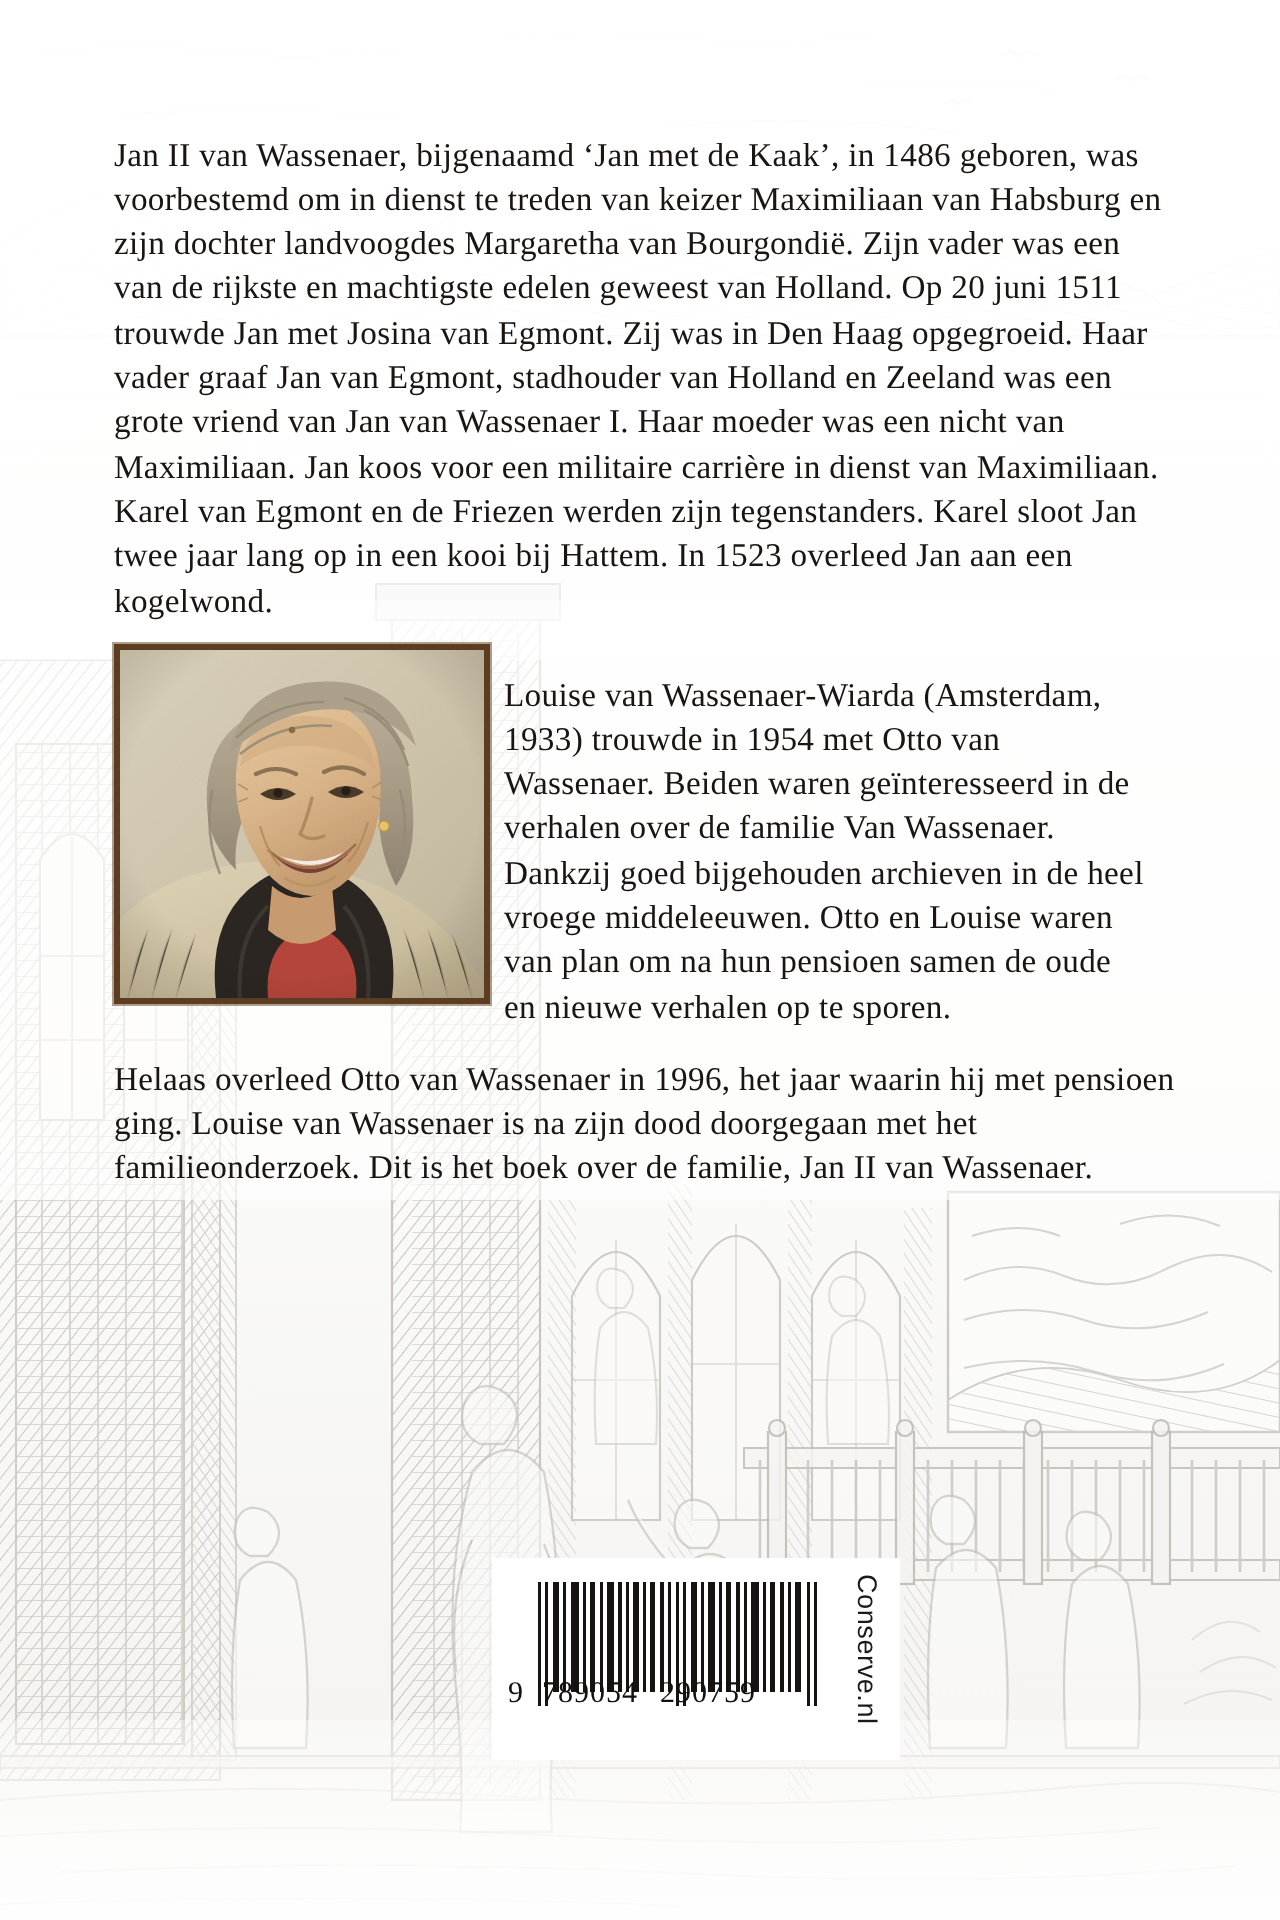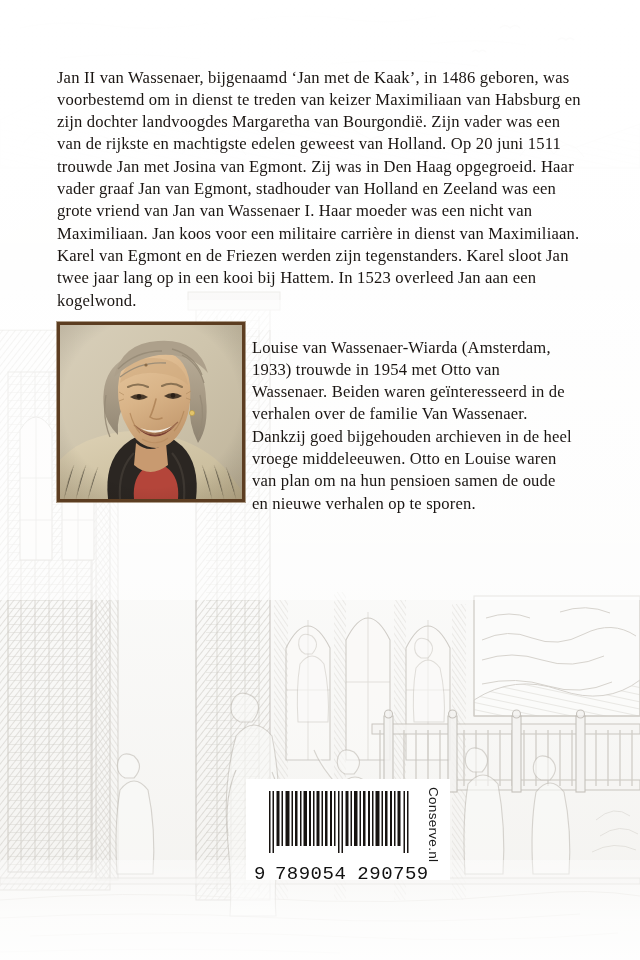--- a/index.html
+++ b/index.html
@@ -130,24 +130,24 @@
     left: 20px;
     top: 12px;
     width: 144px;
     height: 62px;
   }
   #barcode-bars svg { display: block; width: 100%; height: 100%; }
 
   #barcode-digits {
     position: absolute;
     left: 8px;
-    top: 84px;
+    top: 60px;
     width: 162px;
-    font-family: Liberation Mono, monospace;
-    font-size: 19px;
+    font-family: Liberation Serif, serif;
+    font-size: 15px;
     color: #111111;
     letter-spacing: 0.5px;
     white-space: nowrap;
   }
   #barcode-digits .d-lead { margin-right: 9px; }
   #barcode-digits .d-mid  { margin-right: 11px; }
 
   #publisher-mark {
     position: absolute;
     right: 9px;
@@ -476,20 +476,21 @@
       <circle cx="86" cy="40" r="1.6" fill="#8a6a46"></circle>
 
       <circle cx="132" cy="88" r="2.6" fill="#e3c46a" stroke="#b89840" stroke-width="0.6"></circle>
 
       <rect x="0" y="0" width="182" height="174" fill="url(#vign)"></rect>
     </svg>
   </div>
 
   <p class="body-text" id="para-2-side">Louise van Wassenaer-Wiarda (Amsterdam, 1933) trouwde in 1954 met Otto van Wassenaer. Beiden waren geïnteresseerd in de verhalen over de familie Van Wassenaer. Dankzij goed bijgehouden archieven in de heel vroege middeleeuwen. Otto en Louise waren van plan om na hun pensioen samen de oude en nieuwe verhalen op te sporen.</p>
 
+  <p class="body-text" id="para-2-full">Helaas overleed Otto van Wassenaer in 1996, het jaar waarin hij met pensioen ging. Louise van Wassenaer is na zijn dood doorgegaan met het familieonderzoek. Dit is het boek over de familie, Jan II van Wassenaer.</p>
 
   <div id="barcode-block">
 
     <div id="barcode-bars">
       <svg viewBox="0 0 288 124" preserveAspectRatio="none" aria-hidden="true">
         <rect x="0" y="0" width="288" height="124" fill="#ffffff"></rect>
         <g fill="#171310">
 
           <rect x="6" y="0" width="3" height="124"></rect>
           <rect x="13" y="0" width="3" height="124"></rect>

